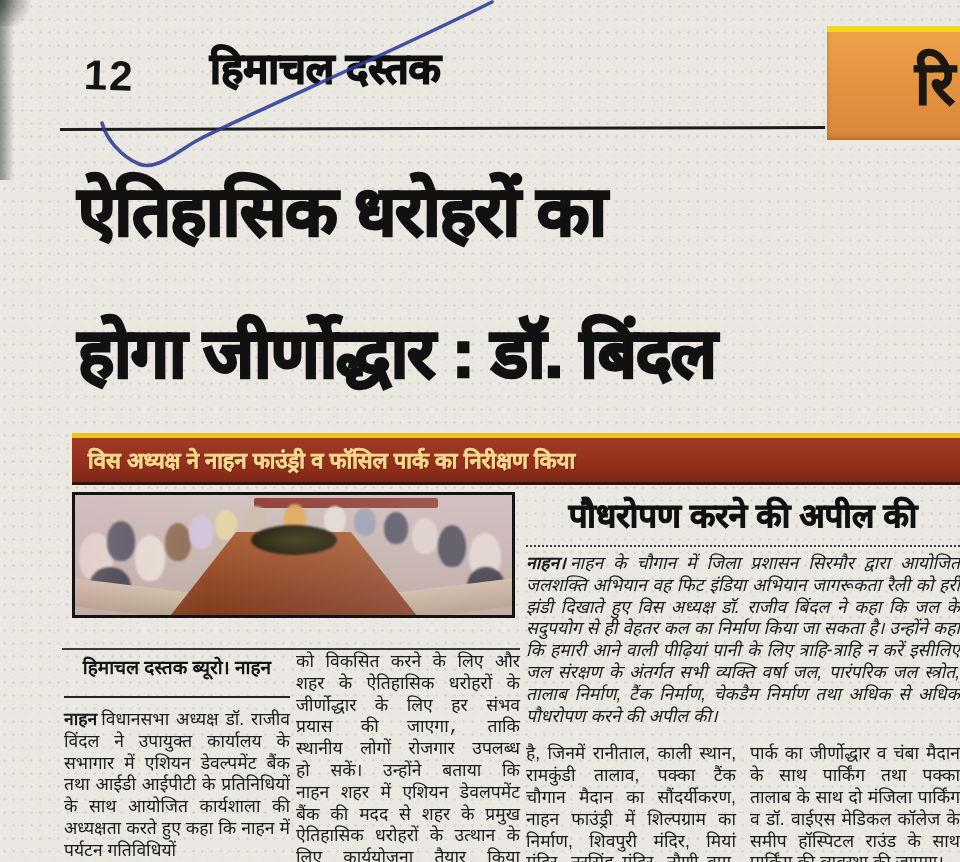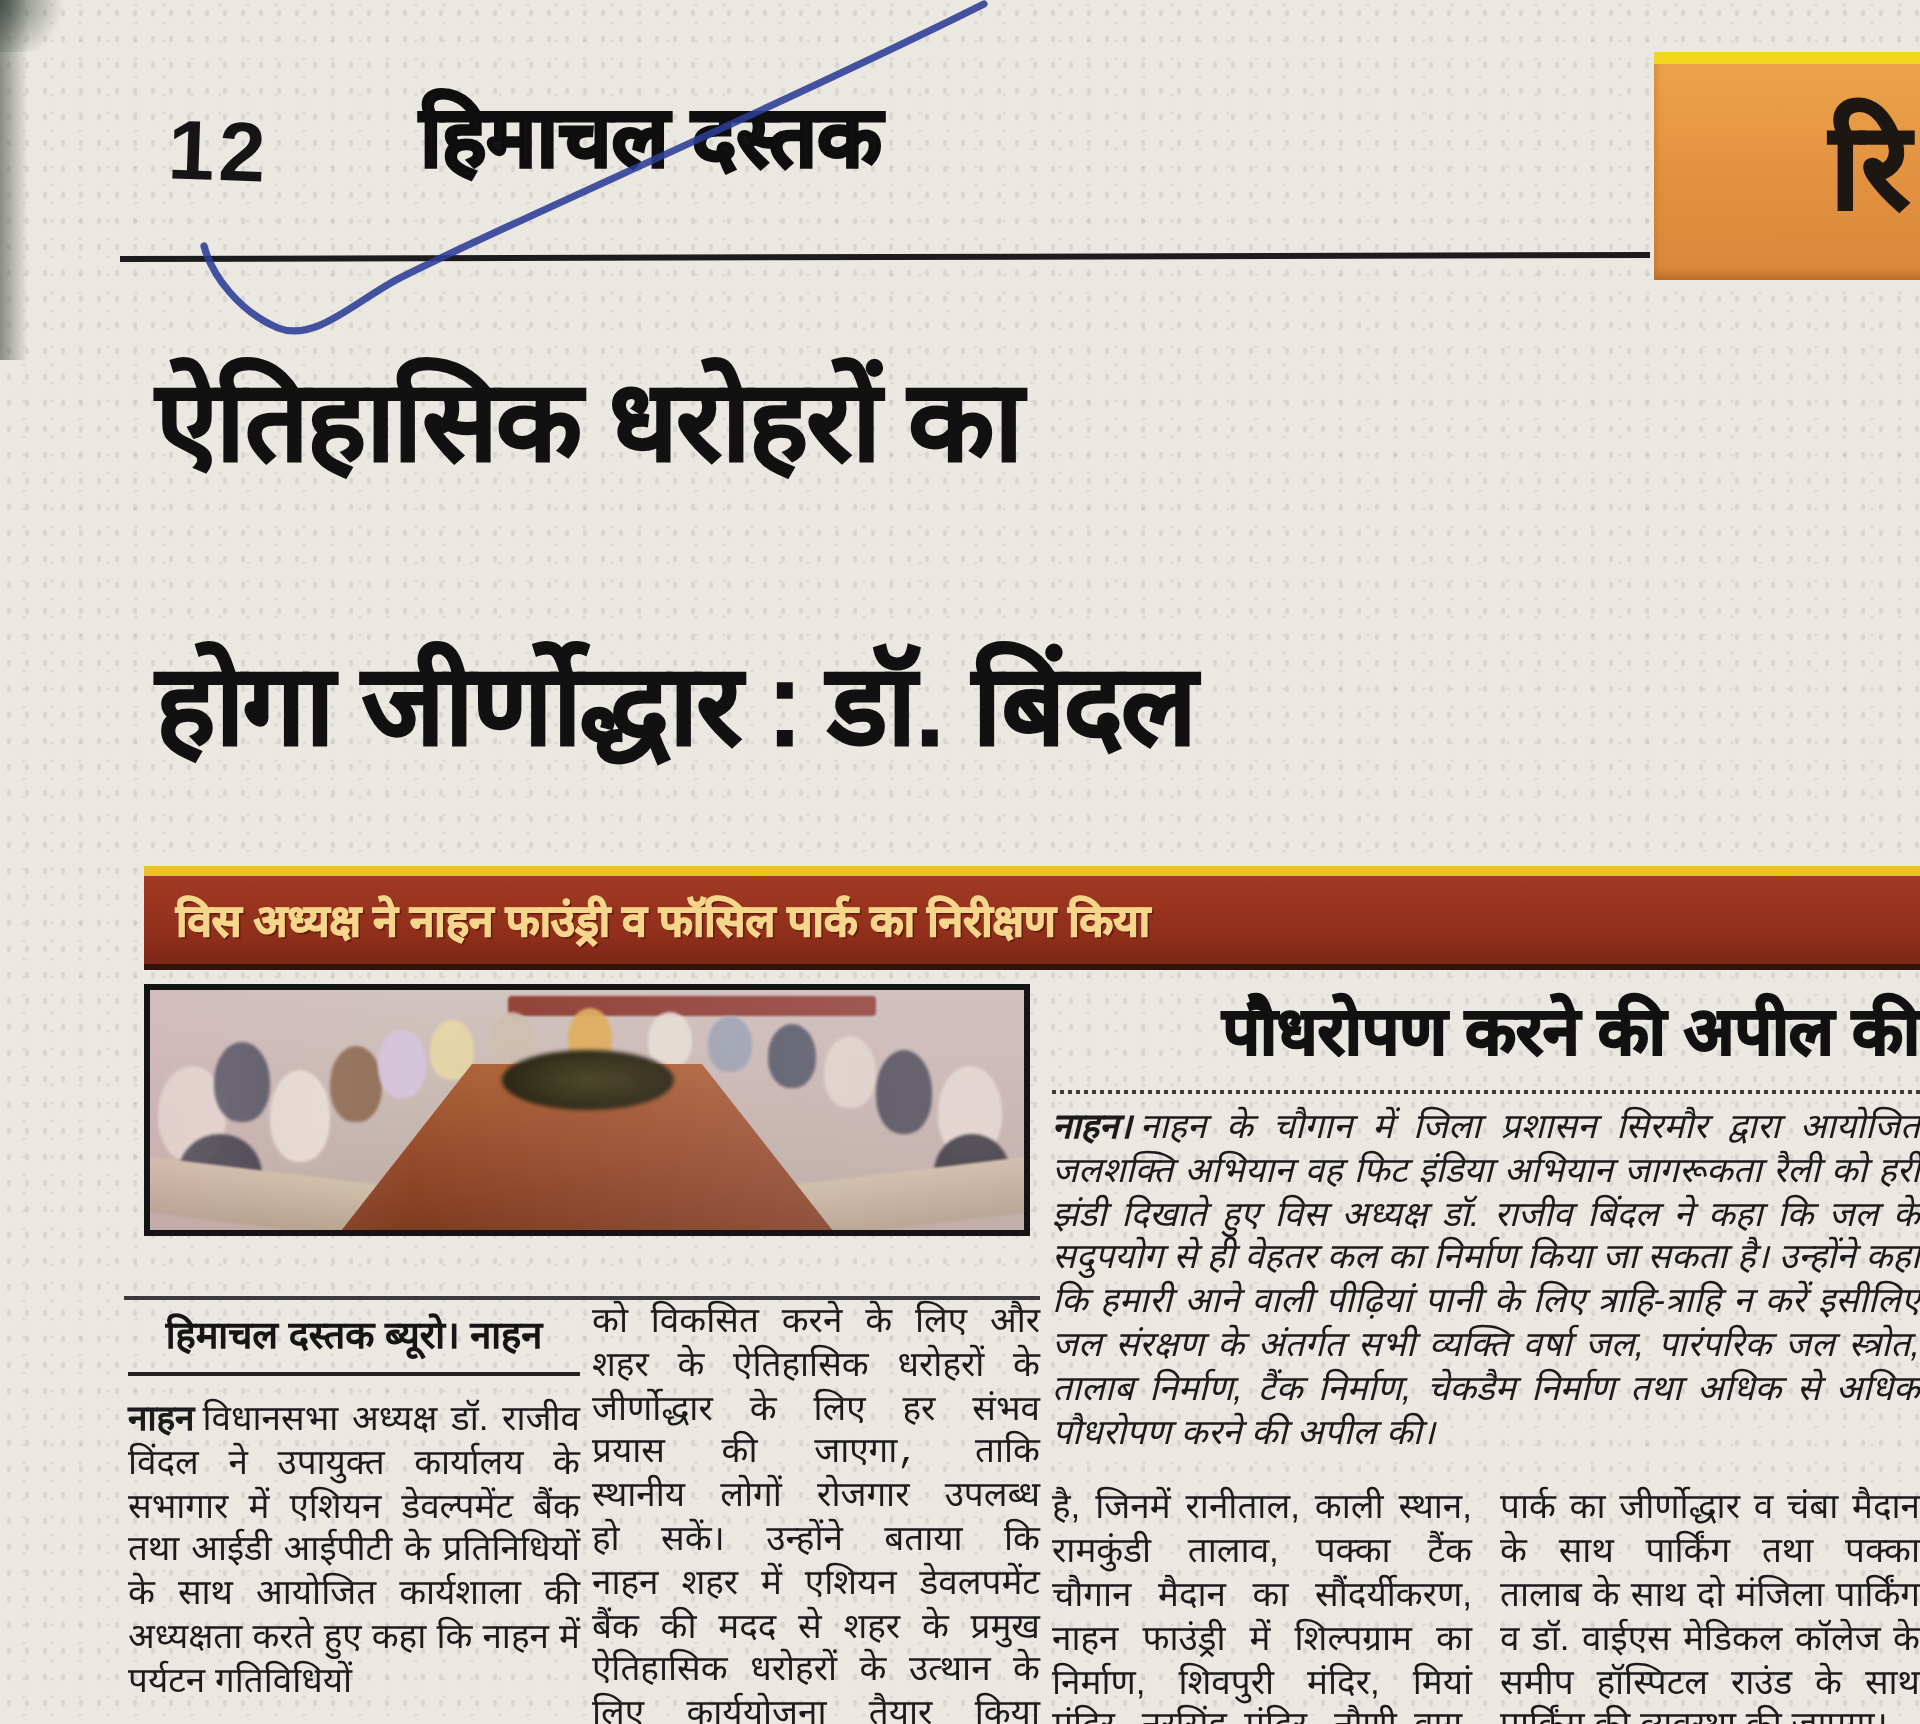--- a/index.html
+++ b/index.html
@@ -53,21 +53,21 @@
   .header-rule{
     position:absolute;left:60px;top:127px;width:765px;height:3px;
     background:#1c1c1c;transform:rotate(-0.15deg);
   }
   .pen-mark{position:absolute;left:0;top:0;pointer-events:none;}
   
   .headline{
     position:absolute;left:78px;top:140px;width:878px;
   }
   .headline-line{
-    font-size:56px;line-height:142px;font-weight:400;
+    font-size:68px;line-height:142px;font-weight:700;
     color:#111;-webkit-text-stroke:2.6px #111;
     letter-spacing:-1px;white-space:nowrap;
   }
   
   .banner{
     position:absolute;left:72px;top:433px;width:888px;height:52px;
     background:linear-gradient(180deg,#a23a22 0%,#8e2e1b 70%,#7c2717 100%);
     border-top:5px solid #ecc31d;
     border-bottom:3px solid #33140c;
     box-sizing:border-box;
@@ -139,28 +139,28 @@
   }
   
   .news-par{
     font-size:17.5px;line-height:21.8px;text-align:justify;
     color:#1b1b1b;font-weight:500;
   }
   .lead{font-weight:800;margin-right:4px;}
   .col1{position:absolute;left:64px;top:654px;width:226px;}
   .byline{
     font-size:19px;font-weight:800;text-align:center;
-    border-bottom:2px solid #222;padding-bottom:6px;margin-bottom:11px;
+    border-bottom:2px solid #222;padding-bottom:16px;margin-bottom:11px;
     white-space:nowrap;
   }
   .col2{position:absolute;left:296px;top:652px;width:224px;font-family:Liberation Mono, monospace;}
   
   .sidebar{position:absolute;left:526px;top:492px;width:434px;}
   .sidebar-heading{
-    font-size:33px;font-weight:800;text-align:right;
+    font-size:33px;font-weight:800;text-align:center;
     -webkit-text-stroke:1px #111;color:#111;
     white-space:nowrap;
   }
   .dotted-rule{border-top:2.5px dotted #3c3c3c;margin-top:8px;}
   .sidebar-intro{margin-top:6px;font-style:italic;}
   .sidebar-cols{display:flex;gap:14px;margin-top:16px;}
   .sidebar-cols .news-par{flex:1;}
 </style>
 </head>
 <body>

